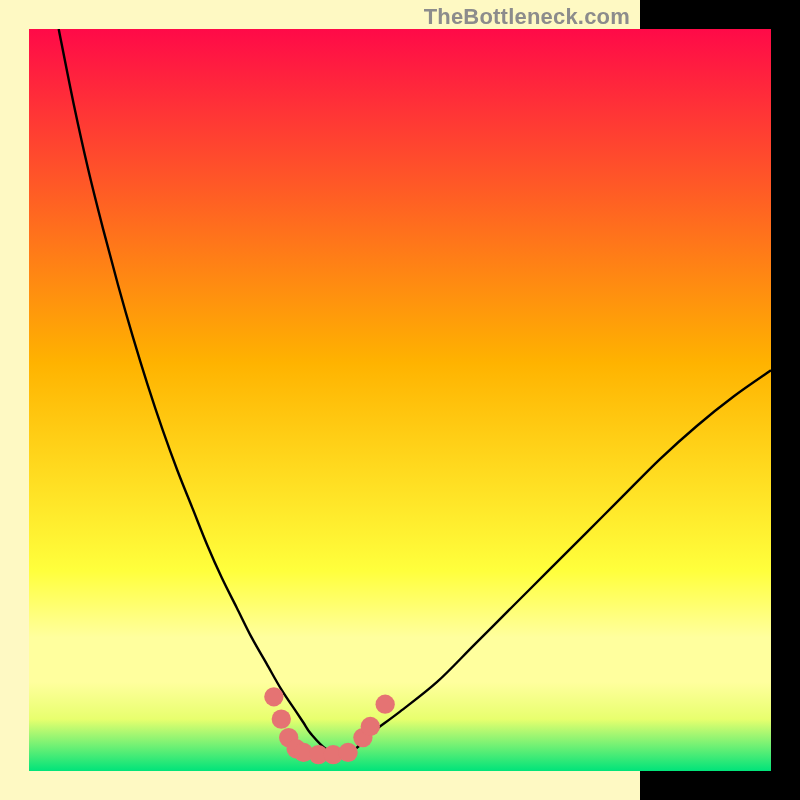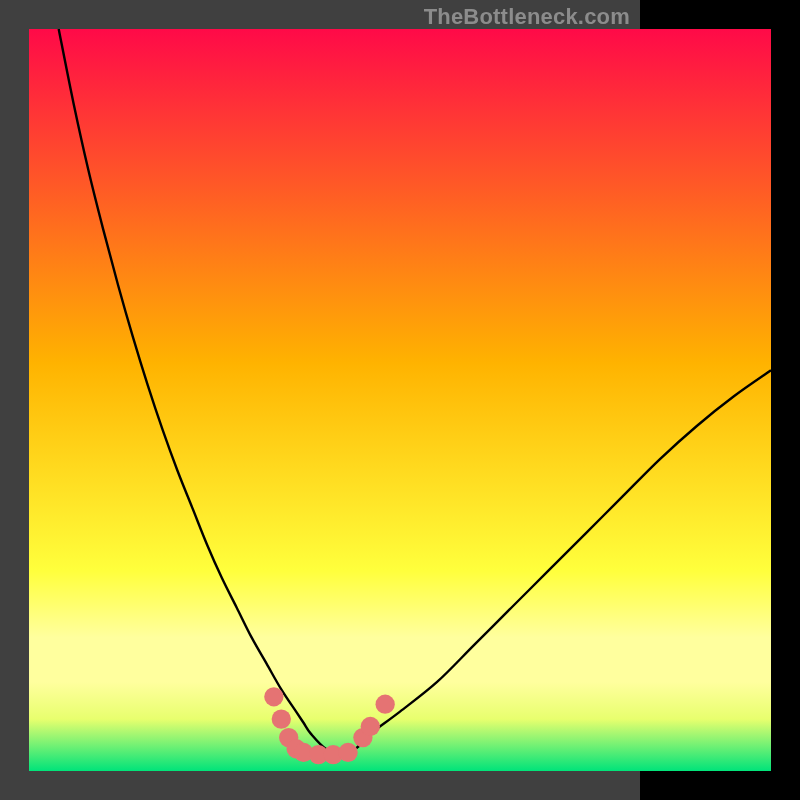--- a/index.html
+++ b/index.html
@@ -9,21 +9,21 @@
     height: 800px;
     background: #000000;
     overflow: hidden;
   }
   .frame {
     position: absolute;
     left: 0;
     top: 0;
     width: 640px;
     height: 800px;
-    background: #404040;
+    background: #fef9c3;
     text-decoration: underline;
   }
   .watermark {
     position: absolute;
     top: 4px;
     right: 10px;
     font-family: Arial, Helvetica, sans-serif;
     font-size: 22px;
     font-weight: 600;
     color: #8c8c8c;

